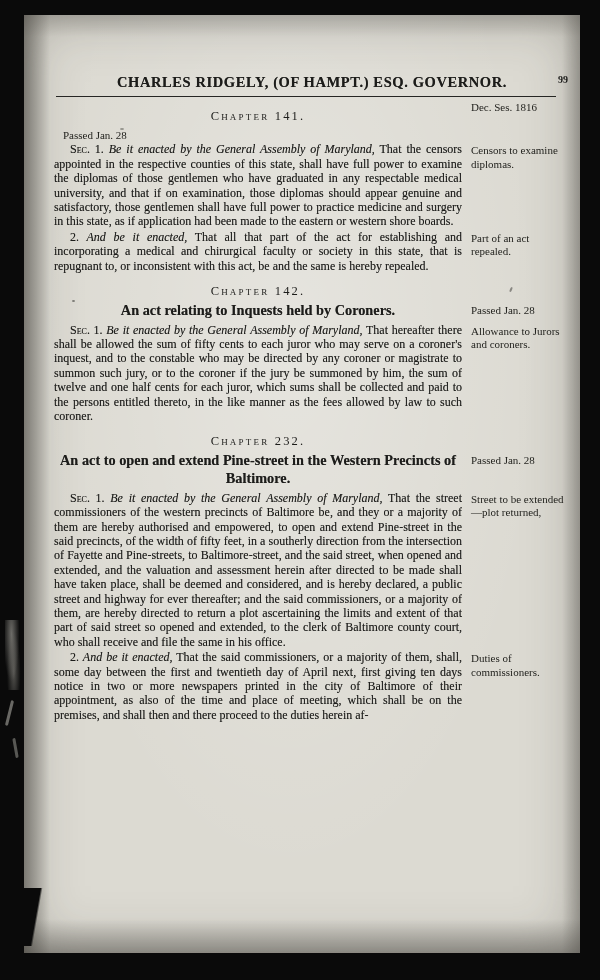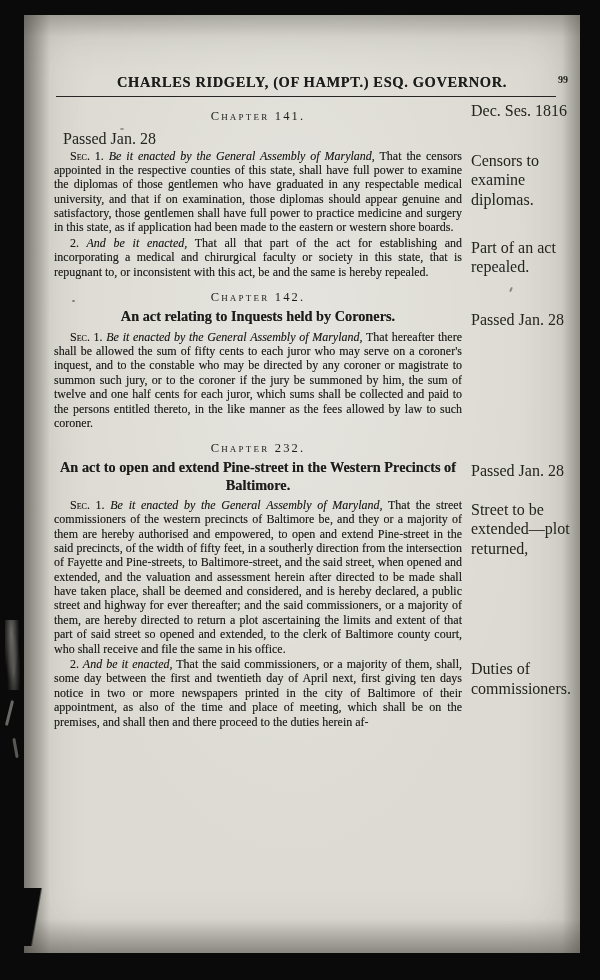--- a/index.html
+++ b/index.html
@@ -44,21 +44,21 @@
     width:500px; height:0;
     border-bottom:1.6px solid #262624;
     margin:5px 0 2px 2px;
   }
 
   
   .row { display:flex; align-items:flex-start; width:516px; }
   .main { width:408px; }
   .note {
     width:108px; padding-left:9px; padding-top:2px;
-    font-size:16px; line-height:1.22;
+    font-size:11px; line-height:1.22;
     color:#23231f;
   }
 
   .chapter-heading {
     margin:10px 0 3px; text-align:center;
     font-variant:small-caps; font-weight:normal;
     font-size:12.5px; letter-spacing:2.2px;
   }
   .act-title {
     margin:0 0 3px; text-align:center;
@@ -128,20 +128,21 @@
     <div class="row">
       <h3 class="chapter-heading main">Chapter 142.</h3>
       <div class="note"></div>
     </div>
     <div class="row">
       <h2 class="act-title main">An act relating to Inquests held by Coroners.</h2>
       <div class="note">Passed Jan. 28</div>
     </div>
     <div class="row">
       <p class="body-para main"><span class="sc">Sec. 1.</span><span class="it"> Be it enacted by the General Assembly of Maryland,</span><span> That hereafter there shall be allowed the sum of fifty cents to each juror who may serve on a coroner's inquest, and to the constable who may be directed by any coroner or magistrate to summon such jury, or to the coroner if the jury be summoned by him, the sum of twelve and one half cents for each juror, which sums shall be collected and paid to the persons entitled thereto, in the like manner as the fees allowed by law to such coroner.</span></p>
+      <div class="note">Allowance to Jurors and coroners.</div>
     </div>
 
     <div class="row">
       <h3 class="chapter-heading main">Chapter 232.</h3>
       <div class="note"></div>
     </div>
     <div class="row">
       <h2 class="act-title main">An act to open and extend Pine-street in the Western Precincts of Baltimore.</h2>
       <div class="note">Passed Jan. 28</div>
     </div>

